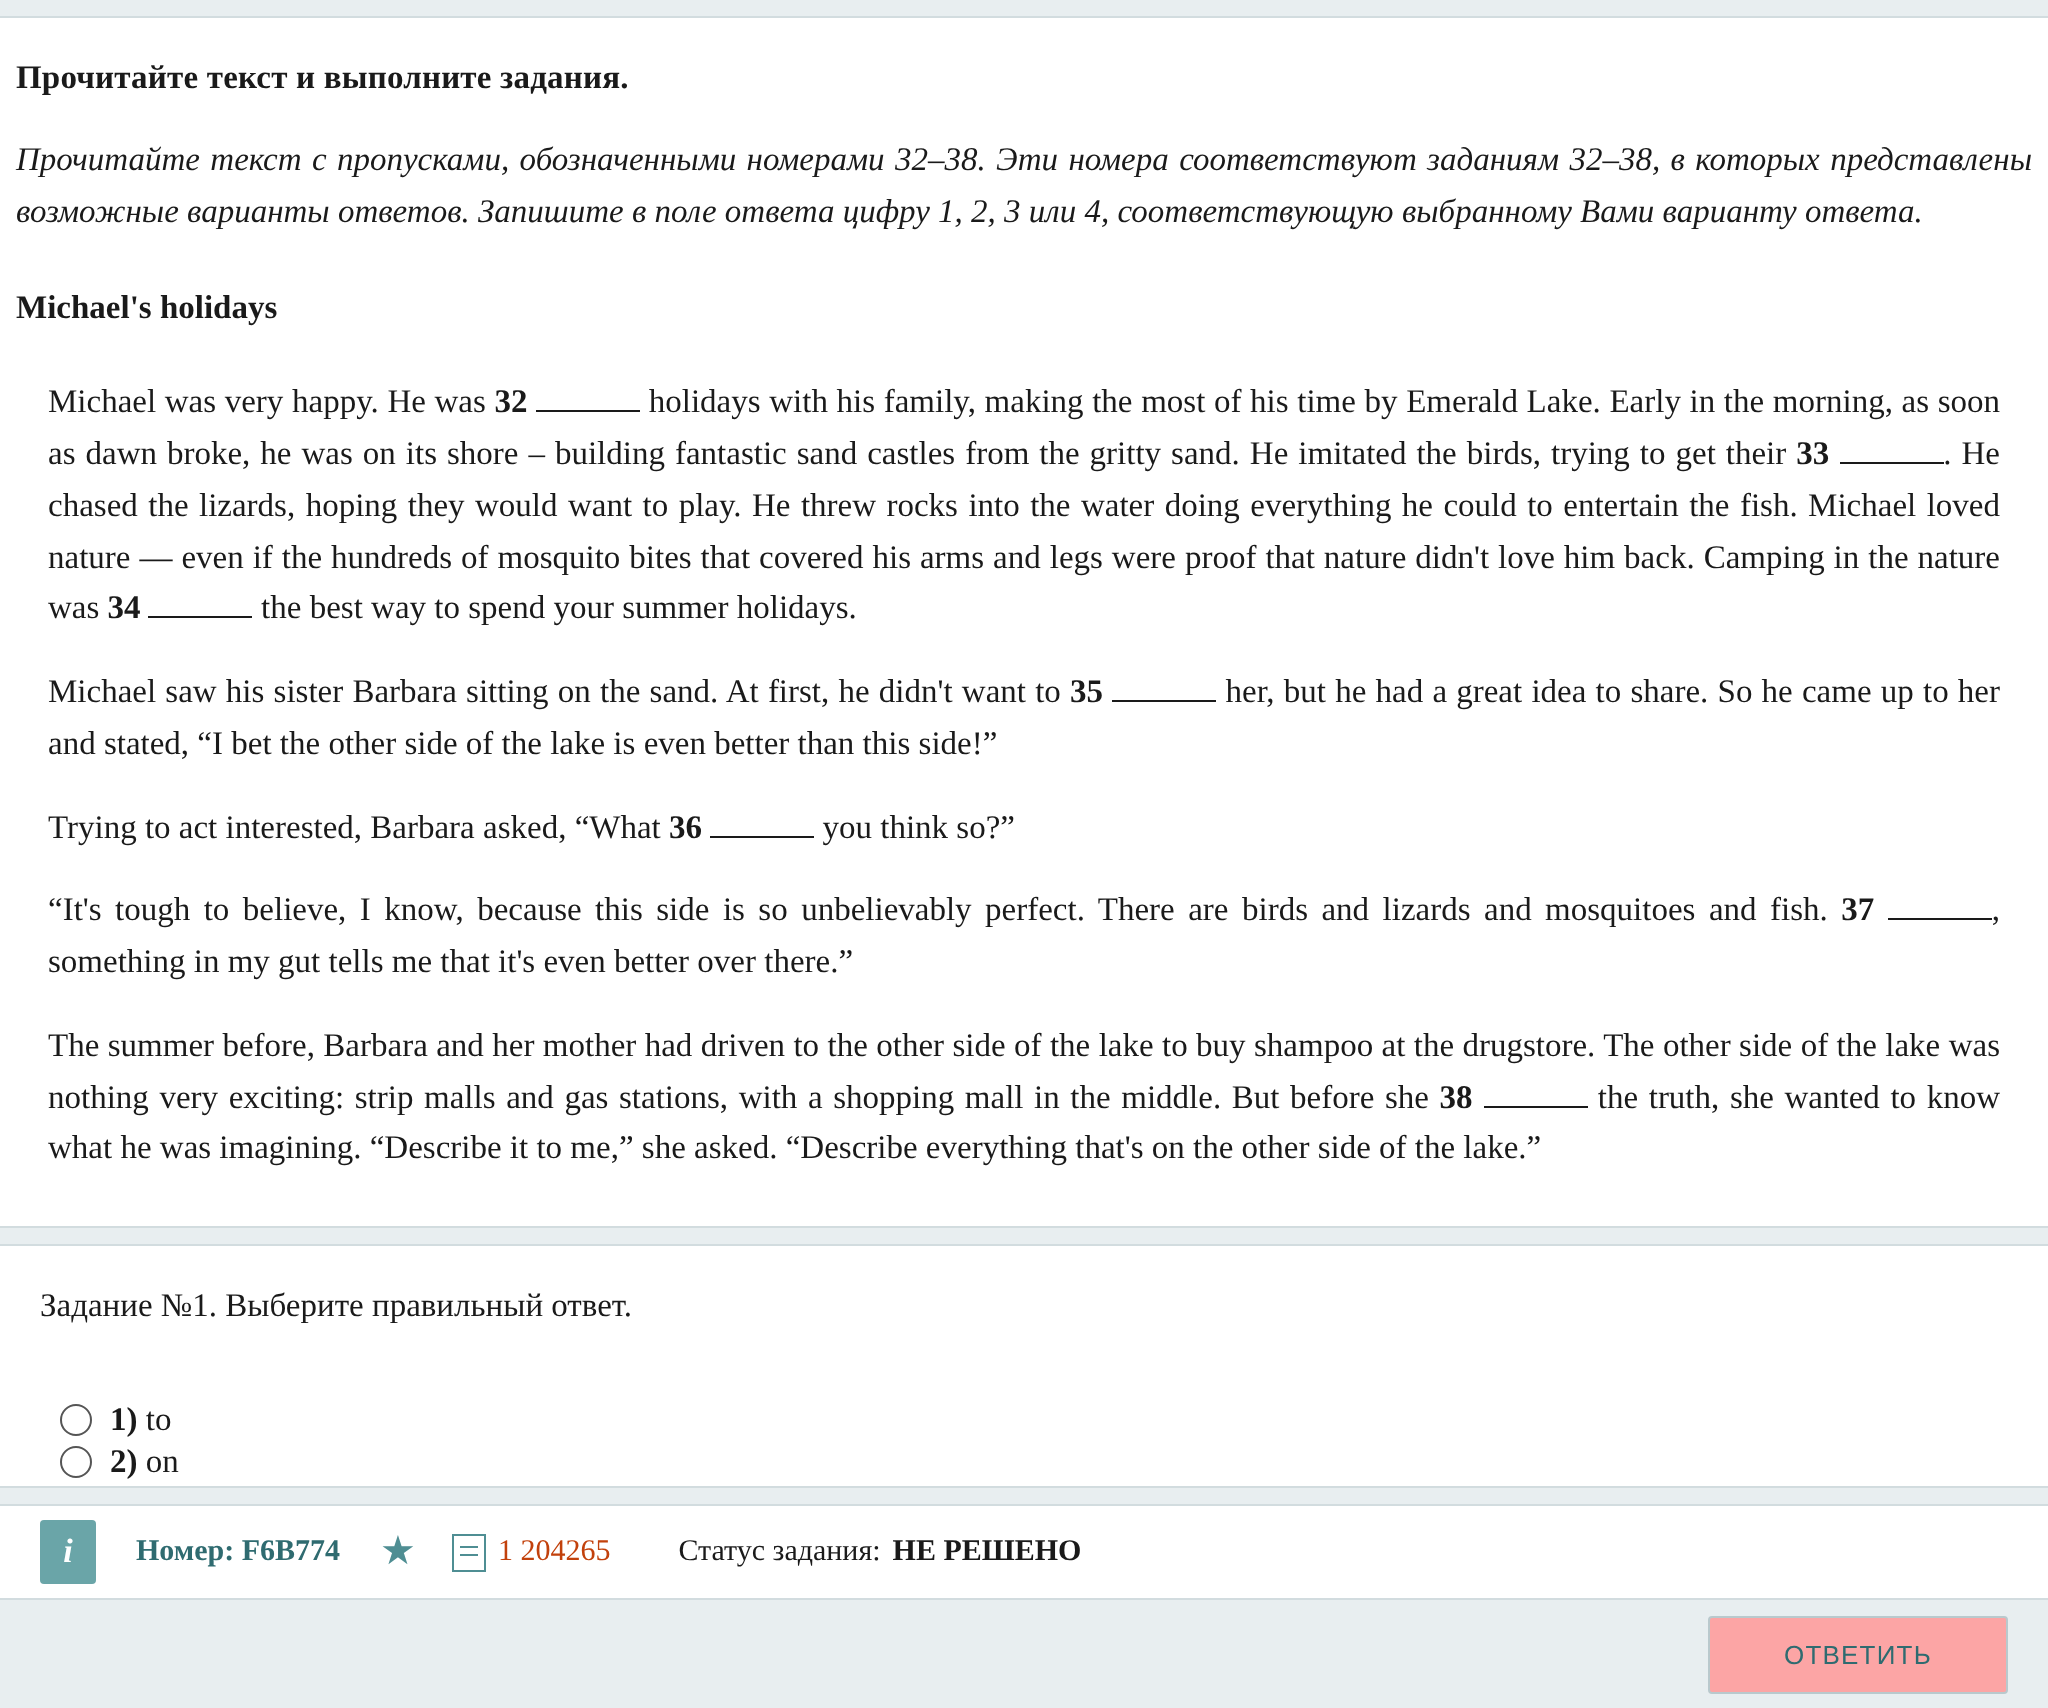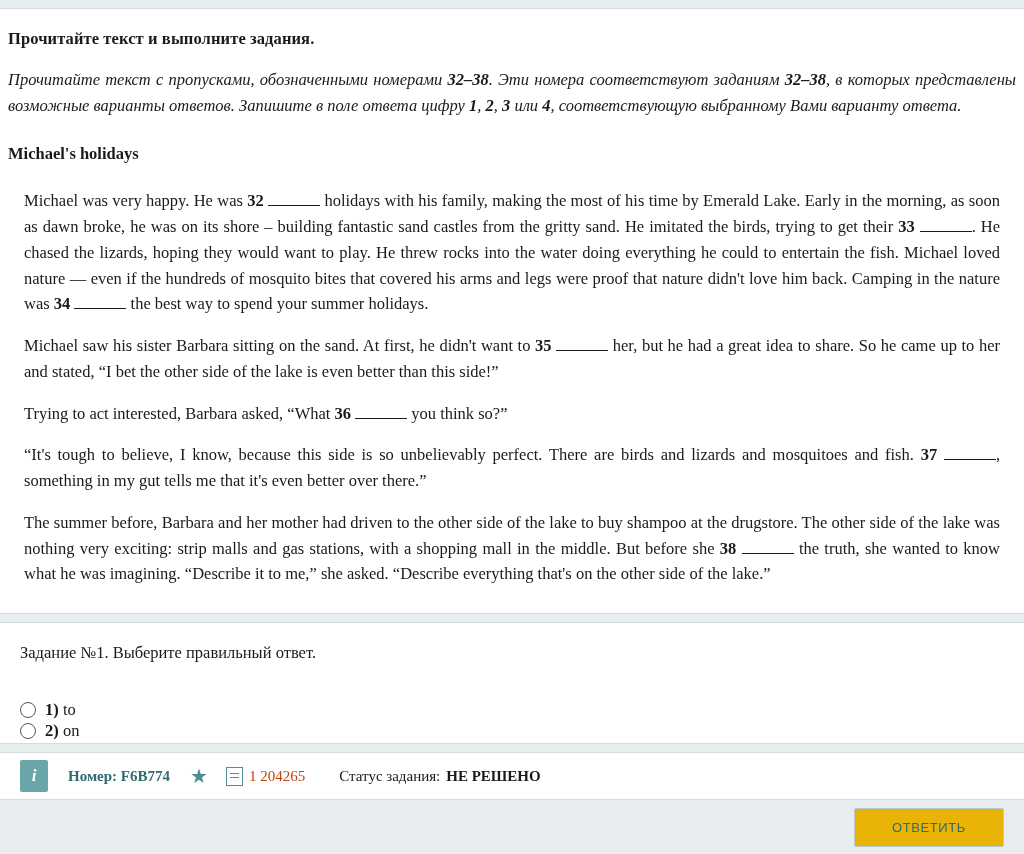--- a/index.html
+++ b/index.html
@@ -32,21 +32,21 @@
   }
   .instructions {
     font-style: italic;
     font-size: 16.5px;
     line-height: 1.56;
     text-align: justify;
     margin-top: 18px;
     margin-bottom: 0;
   }
   .instructions b {
-    font-weight: bold;
+    font-weight: normal;
     font-style: italic;
   }
   .story-title {
     font-weight: bold;
     font-size: 16.5px;
     margin-top: 26px;
     font-family: Liberation Serif, serif;
   }
   .story {
     font-size: 16.5px;
@@ -78,20 +78,21 @@
   }
   .question-title {
     font-weight: normal;
     font-size: 16.5px;
     margin-top: 20px;
     padding: 0 20px;
   }
   .options {
     margin-top: 36px;
     padding: 0 20px;
+    margin-left: 10px;
   }
   .option-row {
     display: flex;
     align-items: center;
     height: 21px;
     font-size: 16.5px;
   }
   .radio {
     width: 14px;
     height: 14px;
@@ -189,21 +190,21 @@
   .answer-bar {
     height: 54px;
     background: #e8eef0;
     border-top: 1px solid #d2dcdf;
     display: flex;
     align-items: center;
     justify-content: flex-end;
     padding-right: 20px;
   }
   .answer-btn {
-    background: #eab308;
+    background: #fca5a5;
     border: 1px solid #b9c9cd;
     color: #2f6b70;
     font-family: "Liberation Sans", sans-serif;
     font-size: 13px;
     letter-spacing: 0.6px;
     padding: 11px 0;
     width: 148px;
     text-align: center;
     border-radius: 2px;
     cursor: pointer;

